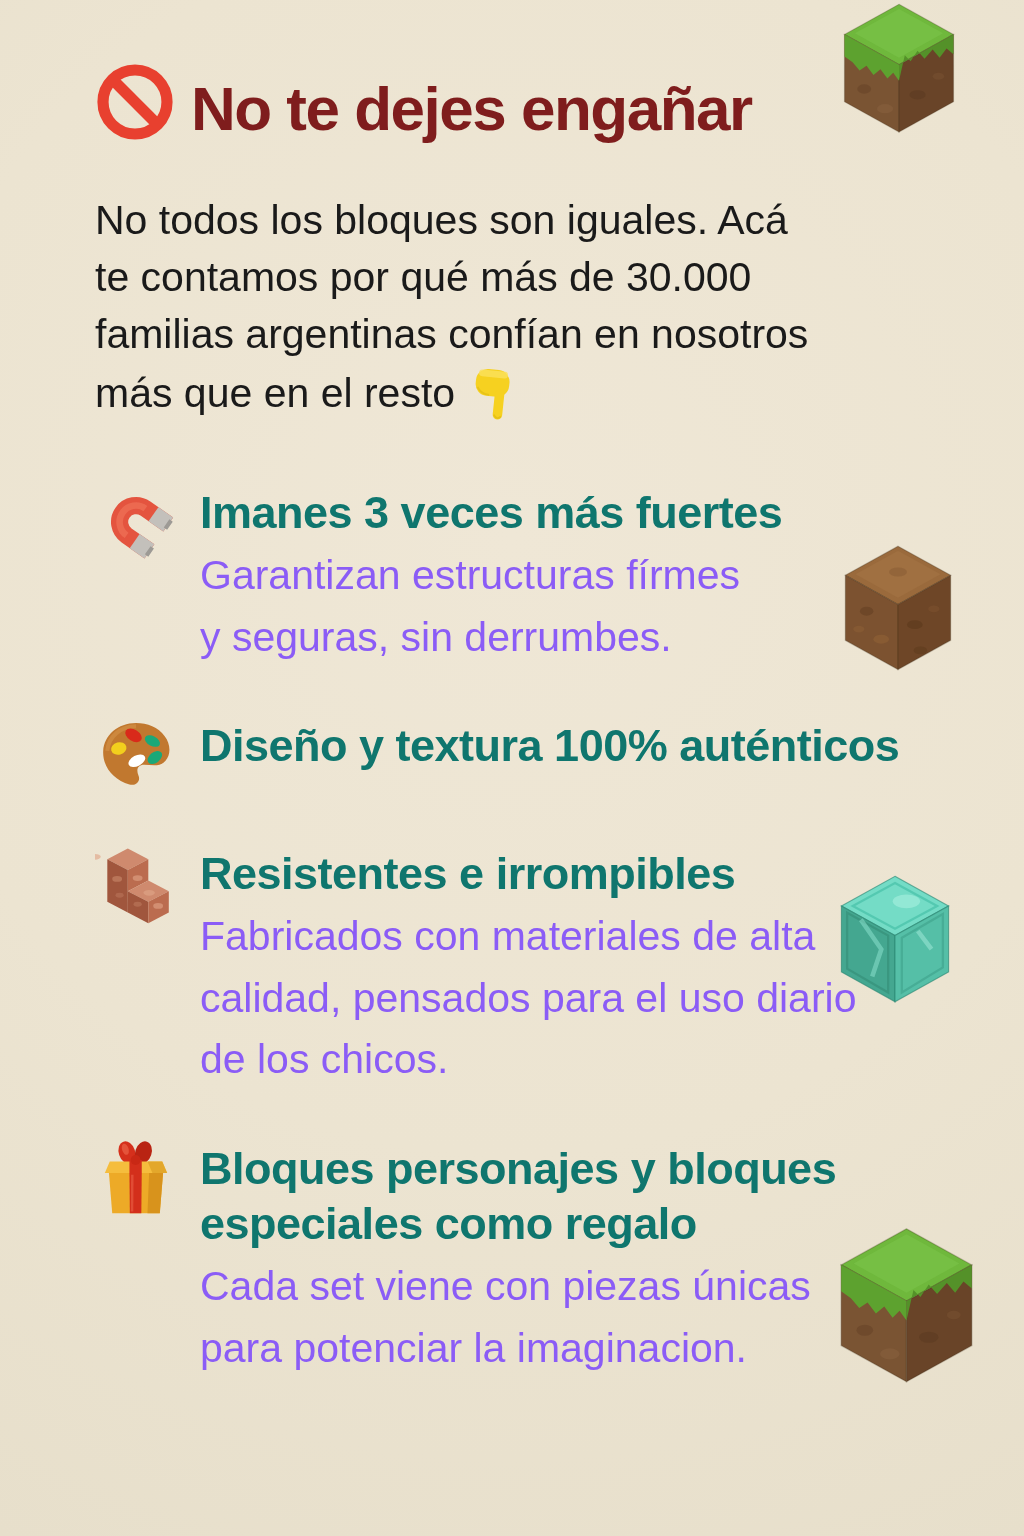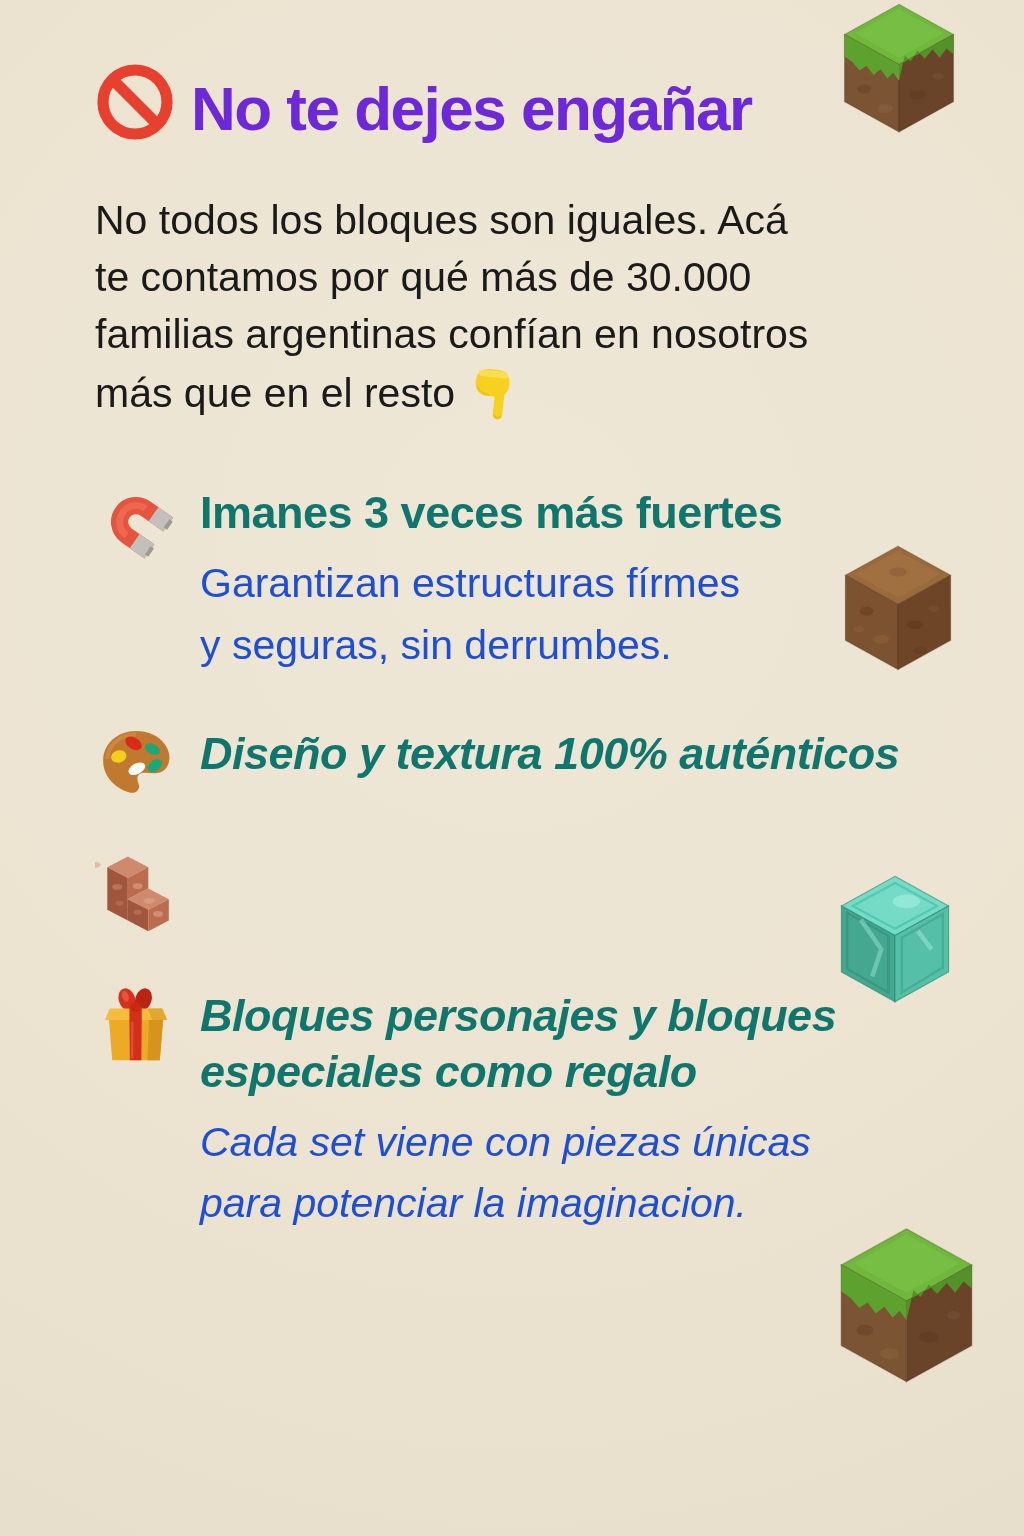--- a/index.html
+++ b/index.html
@@ -7,39 +7,39 @@
   body {
     position:relative;
     overflow:hidden;
     font-family:"Liberation Sans", sans-serif;
     color:#161616;
     background:radial-gradient(circle at 50% 35%, #efe7d6 0%, #ece4d1 55%, #e7dfcb 100%);
   }
   .content { position:absolute; inset:0; z-index:2; padding:62px 56px 0 95px; }
 
   
-  .title { font-size:62px; font-weight:bold; letter-spacing:-1.5px; line-height:1.33; color:#6d28d9; }
+  .title { font-size:62px; font-weight:bold; letter-spacing:-1.5px; line-height:1.33; color:#7f1d1d; }
   .title-line { white-space:nowrap; }
   .no-entry { display:inline-block; width:80px; height:80px; vertical-align:-12px; margin-right:16px; }
   .no-entry svg { width:100%; height:100%; }
 
   
   .intro { margin-top:42px; font-size:41px; line-height:1.39; color:#1a1a1a; }
   .intro .intro-lines { white-space:pre-line; }
   .hand { display:inline-block; width:56px; height:64px; vertical-align:-20px; margin-left:12px; }
   .hand svg { width:100%; height:100%; }
 
   
   .features { margin-top:58px; }
   .feature { display:grid; grid-template-columns:105px 1fr; align-items:start; }
-  .feature + .feature { margin-top:50px;font-style:italic; }
+  .feature + .feature { margin-top:50px; }
   .feature-icon { width:82px; margin-top:-4px; }
   .feature-icon svg { width:100%; height:auto; display:block; }
   .feature-title { font-size:45px; font-weight:bold; letter-spacing:-0.5px; line-height:1.24; white-space:pre-line; color:#0f766e; }
-  .feature-desc { margin-top:12px; font-size:41px; line-height:1.5; white-space:pre-line; color:#1d4ed8; }
+  .feature-desc { margin-top:4px; font-size:41px; line-height:1.5; white-space:pre-line; color:#8b5cf6; }
 
   
   .deco { position:absolute; z-index:1; }
   .deco svg { width:100%; height:auto; display:block; }
   .deco-grass-top    { left:841px; top:2px;    width:116px; }
   .deco-dirt         { left:842px; top:544px;  width:112px; }
   .deco-diamond      { left:838px; top:874px;  width:114px; }
   .deco-grass-bottom { left:837px; top:1226px; width:139px; }
 </style>
 </head>
@@ -179,20 +179,26 @@
           <polygon points="65,73 90,60 90,86 65,99" fill="#bb6c4f"></polygon>
           <ellipse cx="27" cy="45" rx="6" ry="3.5" fill="#c98a6c" opacity="0.6"></ellipse>
           <ellipse cx="30" cy="65" rx="5" ry="3" fill="#b9755a" opacity="0.6"></ellipse>
           <ellipse cx="52" cy="44" rx="6" ry="3.5" fill="#dc9d80" opacity="0.7"></ellipse>
           <ellipse cx="52" cy="76" rx="5" ry="3" fill="#bd7a5e" opacity="0.6"></ellipse>
           <ellipse cx="77" cy="78" rx="6" ry="3.5" fill="#dc9d80" opacity="0.7"></ellipse>
           <ellipse cx="40,17" cy="18" rx="7" ry="3.5" fill="#dfa183" opacity="0.6"></ellipse>
           <ellipse cx="66" cy="62" rx="7" ry="3.5" fill="#e0a689" opacity="0.6"></ellipse>
         </svg>
       </div>
+      <div>
+        <div class="feature-title">Resistentes e irrompibles</div>
+        <div class="feature-desc">Fabricados con materiales de alta
+calidad, pensados para el uso diario
+de los chicos.</div>
+      </div>
     </div>
 
     <div class="feature">
       <div class="feature-icon">
         <svg viewBox="0 0 100 100">
           <ellipse cx="39" cy="19" rx="10" ry="14" fill="#d5301c" transform="rotate(-18 39 19)"></ellipse>
           <ellipse cx="59" cy="19" rx="10" ry="14" fill="#b92413" transform="rotate(18 59 19)"></ellipse>
           <ellipse cx="37" cy="15" rx="4" ry="7" fill="#ef6a4f" opacity="0.6" transform="rotate(-18 37 15)"></ellipse>
           <path d="M18 30 L82 30 L88 44 L12 44 Z" fill="#f5bd3d"></path>
           <path d="M64 30 L82 30 L88 44 L70 44 Z" fill="#e3a72b"></path>

